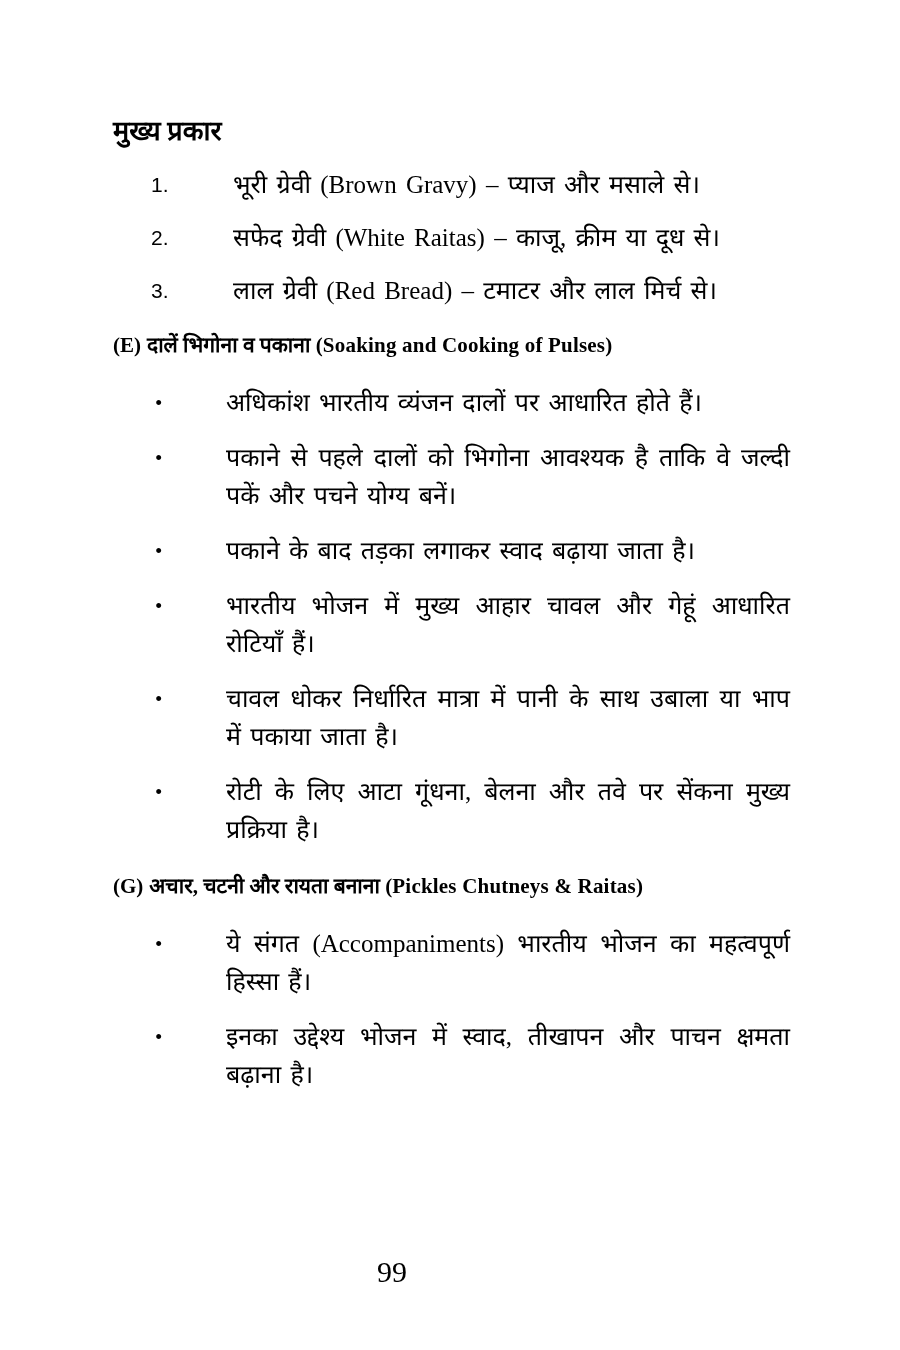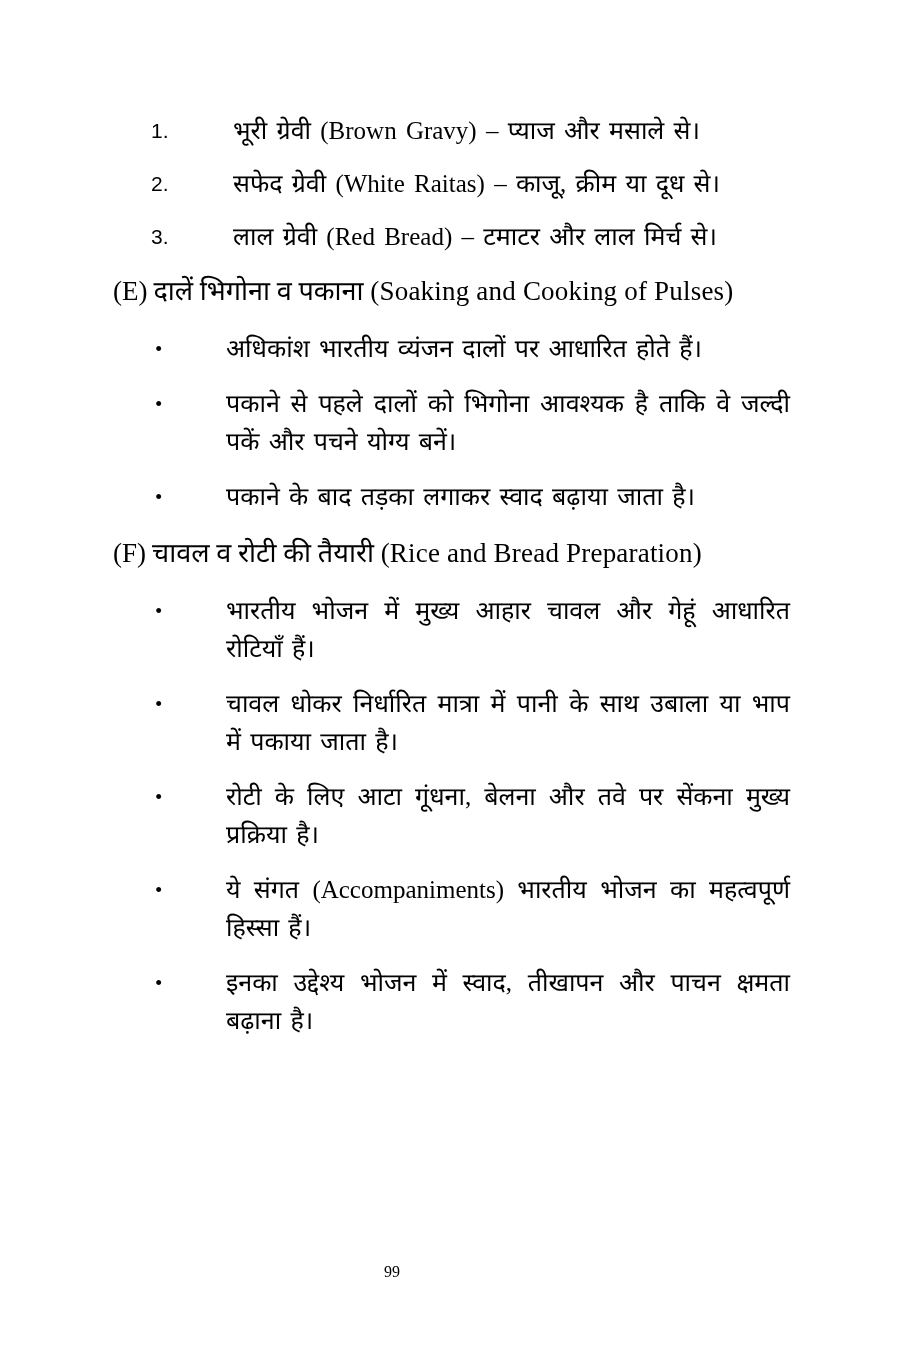--- a/index.html
+++ b/index.html
@@ -45,22 +45,22 @@
     font-family: "Liberation Sans", sans-serif;
     font-size: 21px;
     line-height: 38px;
   }
   .txt {
     flex: 1;
     word-spacing: 3px;
     margin-left: 41px;
   }
   .section-heading {
-    font-size: 27px;
-    font-weight: 400;
+    font-size: 21px;
+    font-weight: 700;
     line-height: 40px;
     margin: 14px 0 19px 0;
   }
   .section-heading .label {
     margin-right: 6px;
   }
   .section-heading .eng {
     letter-spacing: 0.2px;
   }
   .bullets {
@@ -84,29 +84,30 @@
   .bullet .txt {
     text-align: justify;
     text-align-last: left;
   }
   .footer {
     position: absolute;
     top: 1256px;
     left: 0;
     width: 784px;
     text-align: center;
-    font-size: 16px;
+    font-size: 30px;
     line-height: 32px;
   }
 </style>
 </head>
 <body>
 
 <div class="page">
 
+  <h1 class="main-heading">मुख्य प्रकार</h1>
 
   <ol class="num-list">
     <li class="num-item">
       <span class="num">1.</span>
       <span class="txt">भूरी ग्रेवी (Brown Gravy) – प्याज और मसाले से।</span>
     </li>
     <li class="num-item">
       <span class="num">2.</span>
       <span class="txt">सफेद ग्रेवी (White Raitas) – काजू, क्रीम या दूध से।</span>
     </li>
@@ -128,39 +129,39 @@
     <li class="bullet">
       <span class="marker">•</span>
       <span class="txt">पकाने से पहले दालों को भिगोना आवश्यक है ताकि वे जल्दी पकें और पचने योग्य बनें।</span>
     </li>
     <li class="bullet">
       <span class="marker">•</span>
       <span class="txt">पकाने के बाद तड़का लगाकर स्वाद बढ़ाया जाता है।</span>
     </li>
   </ul>
 
-  <h2 class="section-heading">
-    <span class="label">(F)</span><span>चावल व रोटी की तैयारी</span>
-    <span class="eng">(Rice and Bread Preparation)</span>
-  </h2>
   <ul class="bullets">
     <li class="bullet">
       <span class="marker">•</span>
       <span class="txt">भारतीय भोजन में मुख्य आहार चावल और गेहूं आधारित रोटियाँ हैं।</span>
     </li>
     <li class="bullet">
       <span class="marker">•</span>
       <span class="txt">चावल धोकर निर्धारित मात्रा में पानी के साथ उबाला या भाप में पकाया जाता है।</span>
     </li>
     <li class="bullet">
       <span class="marker">•</span>
       <span class="txt">रोटी के लिए आटा गूंधना, बेलना और तवे पर सेंकना मुख्य प्रक्रिया है।</span>
     </li>
   </ul>
 
+  <h2 class="section-heading">
+    <span class="label">(G)</span><span>अचार, चटनी और रायता बनाना</span>
+    <span class="eng">(Pickles Chutneys &amp; Raitas)</span>
+  </h2>
   <ul class="bullets">
     <li class="bullet">
       <span class="marker">•</span>
       <span class="txt">ये संगत (Accompaniments) भारतीय भोजन का महत्वपूर्ण हिस्सा हैं।</span>
     </li>
     <li class="bullet">
       <span class="marker">•</span>
       <span class="txt">इनका उद्देश्य भोजन में स्वाद, तीखापन और पाचन क्षमता बढ़ाना है।</span>
     </li>
   </ul>

